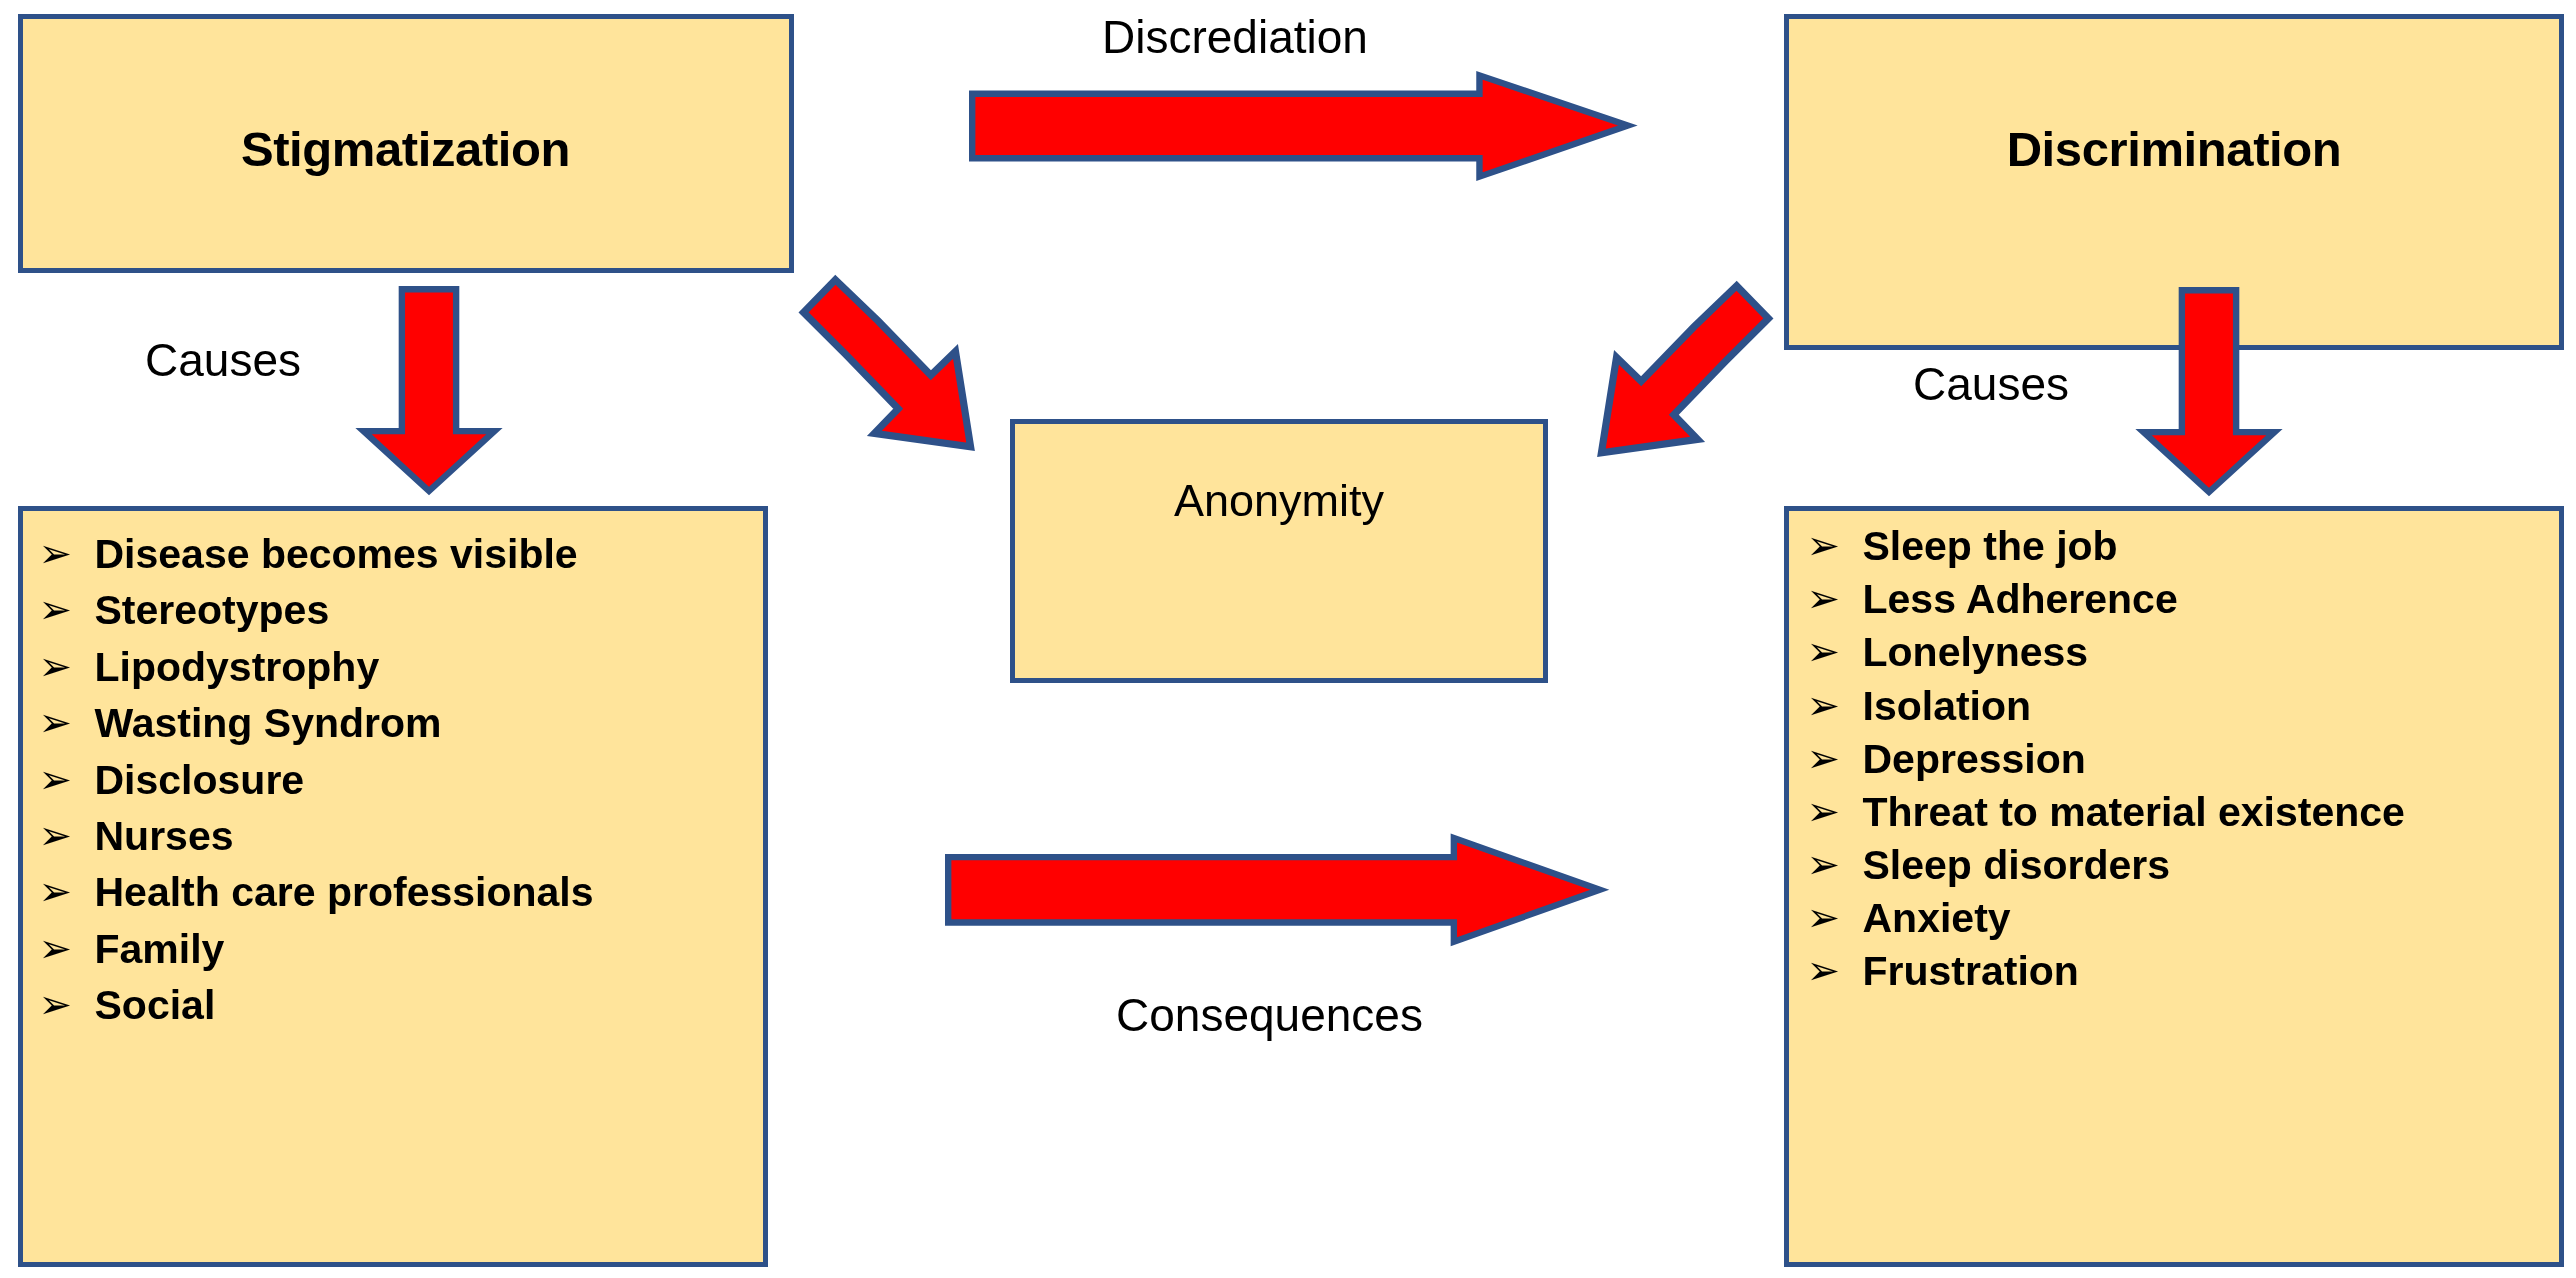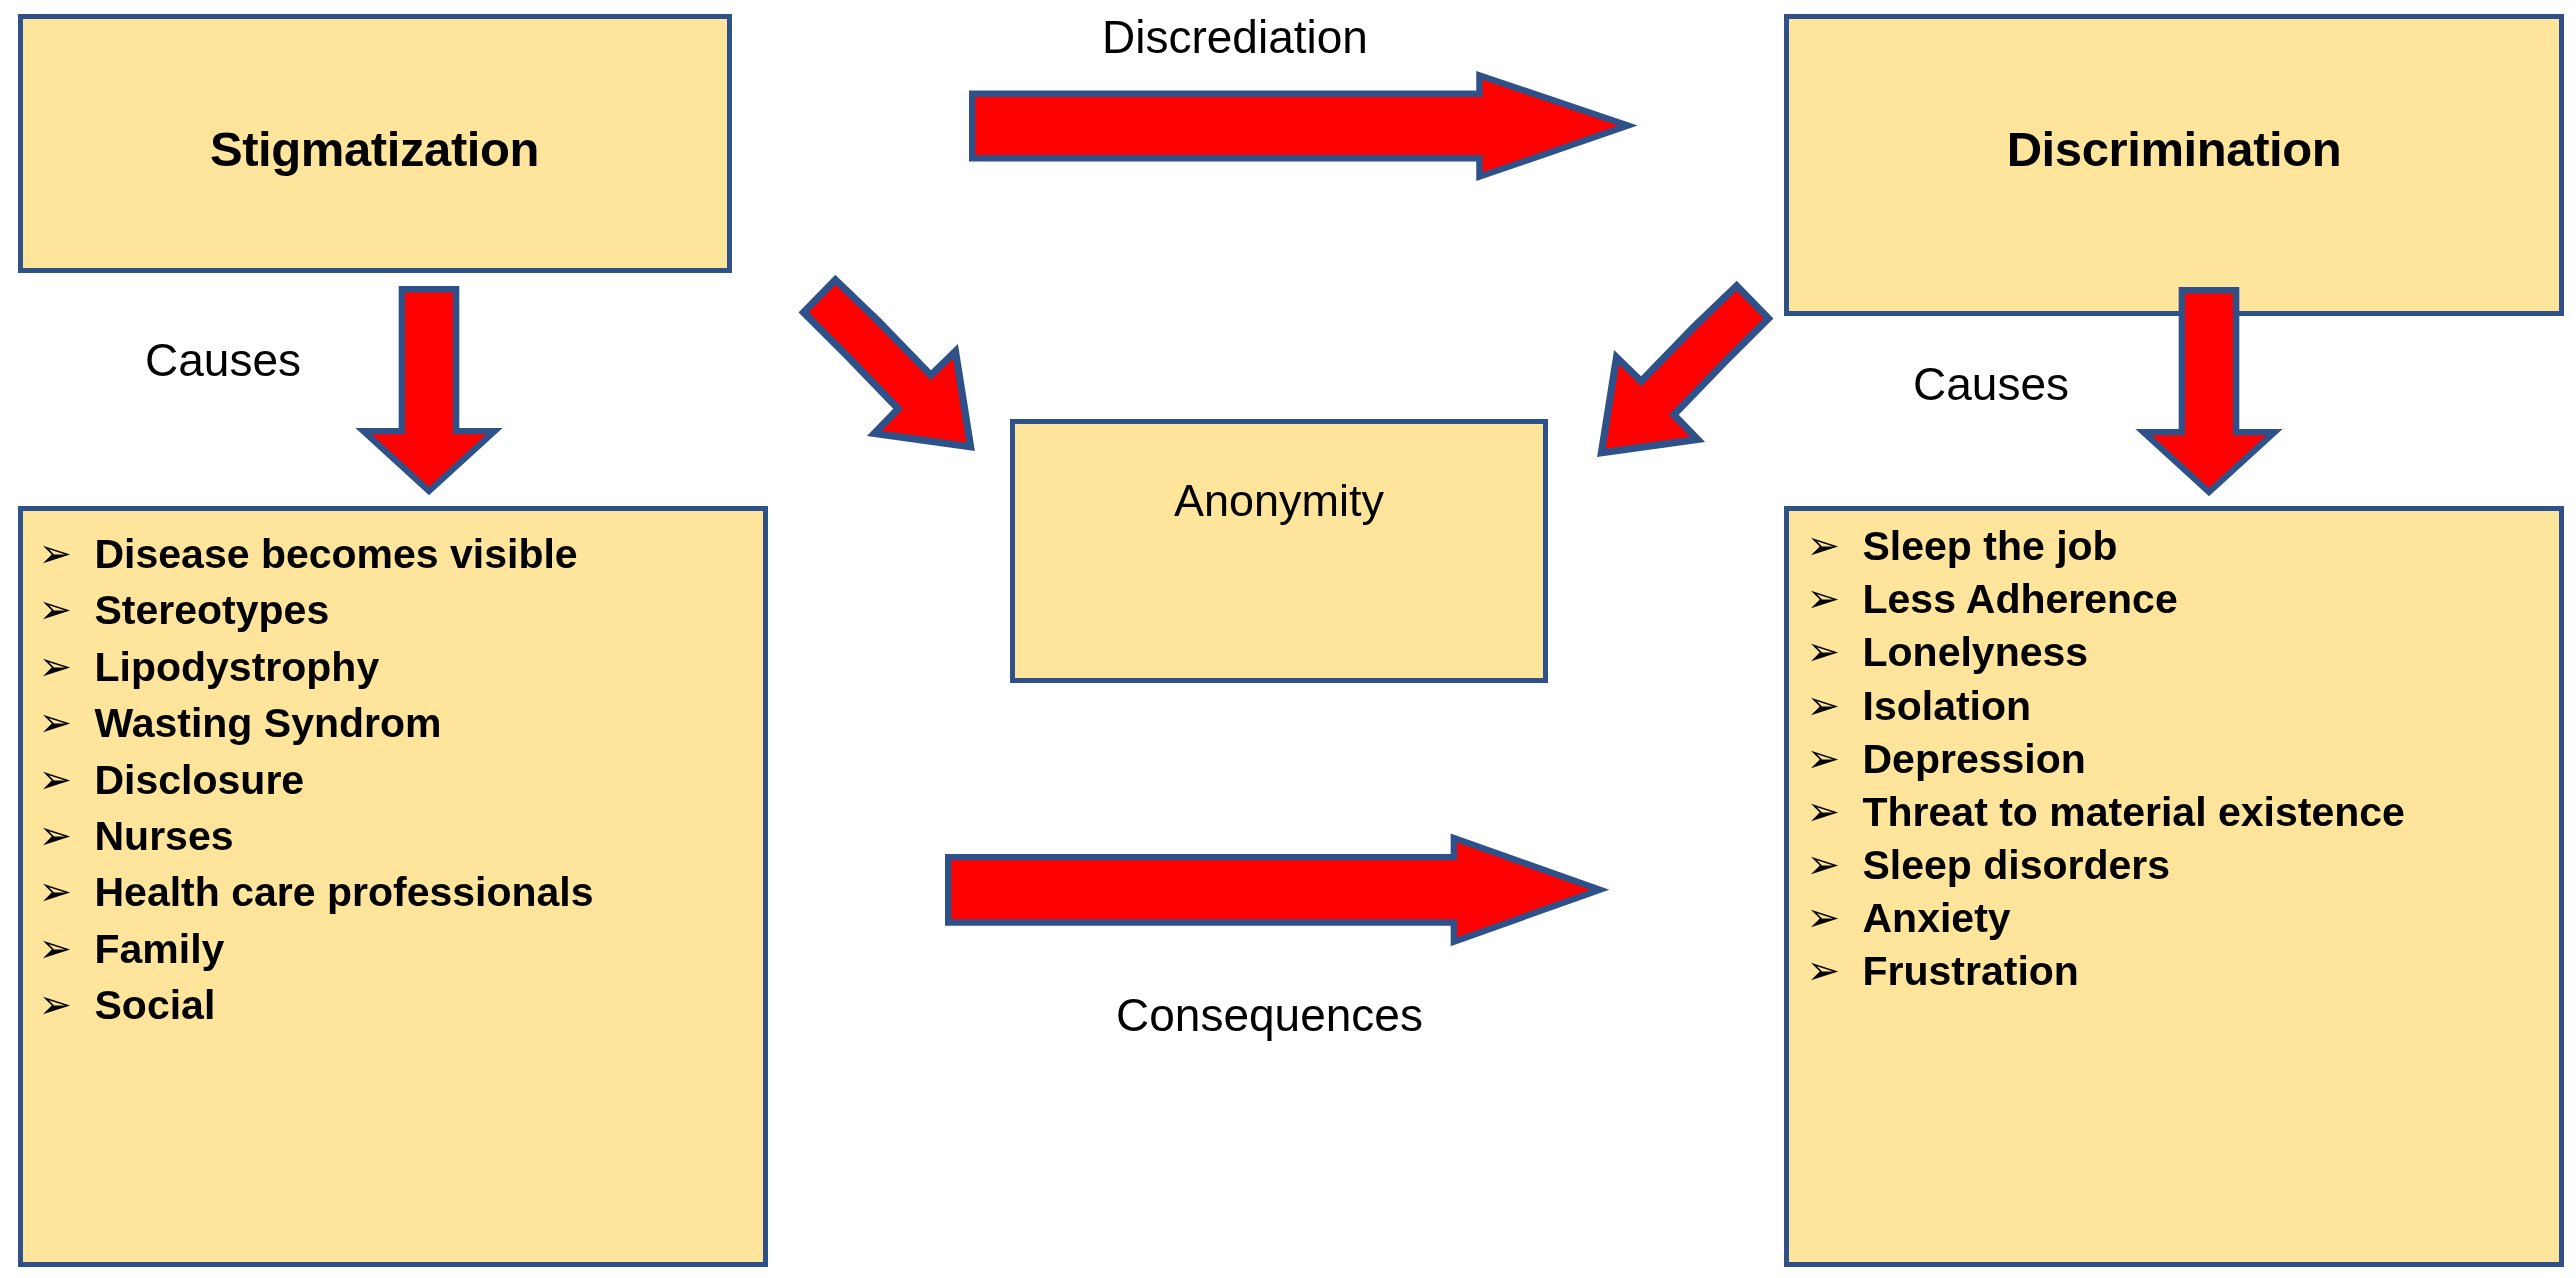--- a/index.html
+++ b/index.html
@@ -30,22 +30,22 @@
     position: absolute;
     left: 0;
     right: 0;
     text-align: center;
     font-weight: bold;
     color: #000000;
     font-size: 49px;
     letter-spacing: -0.4px;
   }
 
-  #box-stigmatization { left: 17.5px;   top: 14.4px;  width: 714px;  height: 259px; }
-  #box-discrimination { left: 1784px; top: 14.4px;  width: 780px;  height: 302px; }
+  #box-stigmatization { left: 17.5px;   top: 14.4px;  width: 776px;  height: 259px; }
+  #box-discrimination { left: 1784px; top: 14.4px;  width: 780px;  height: 336px; }
   #box-causes-list    { left: 17.5px;   top: 506px; width: 750px;  height: 761px; }
   #box-consequences-list { left: 1784px; top: 506px; width: 780px; height: 761px; }
   #box-coping         { left: 1010px; top: 419px; width: 538px;  height: 264px; }
 
   #box-stigmatization .box-title { top: 102px; }
   #box-discrimination .box-title { top: 102px; }
 
   
   .coping-text {
     position: absolute;

